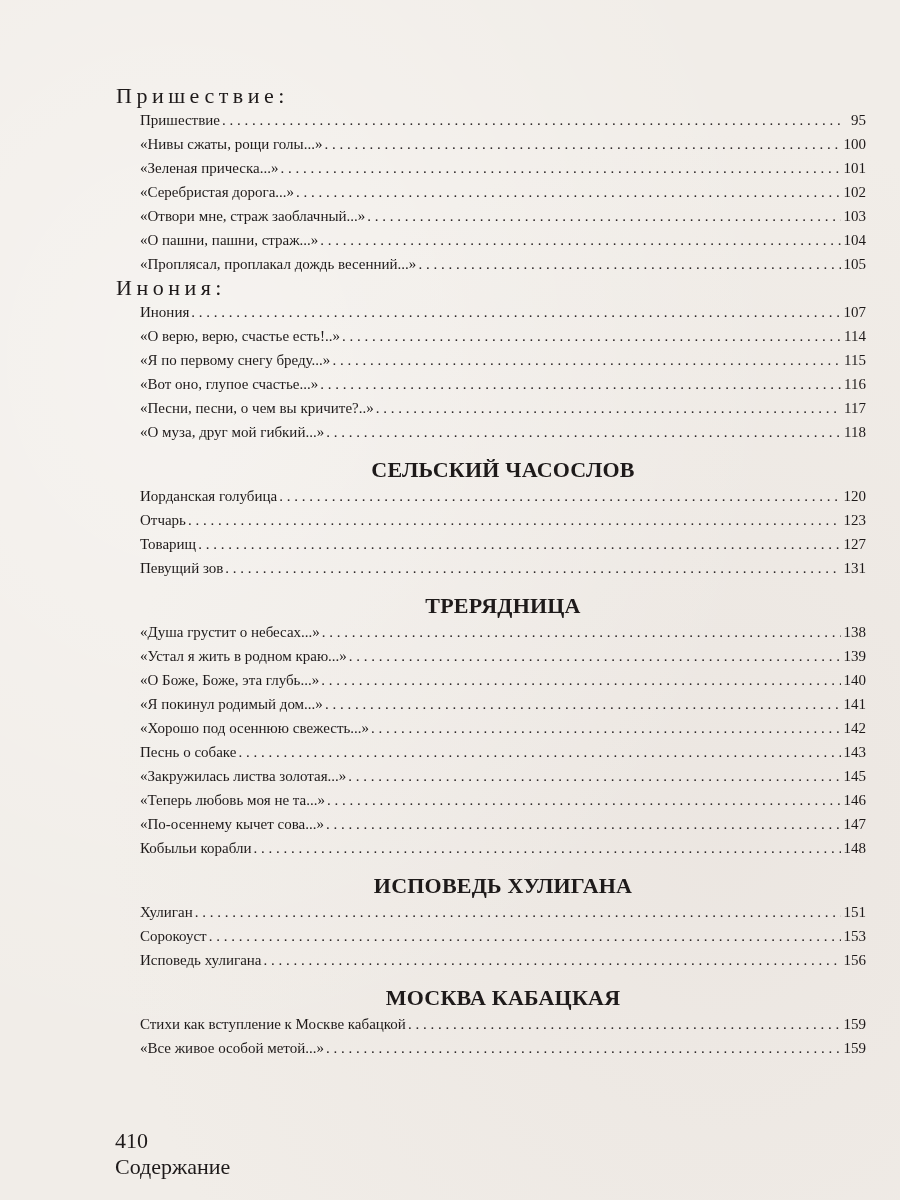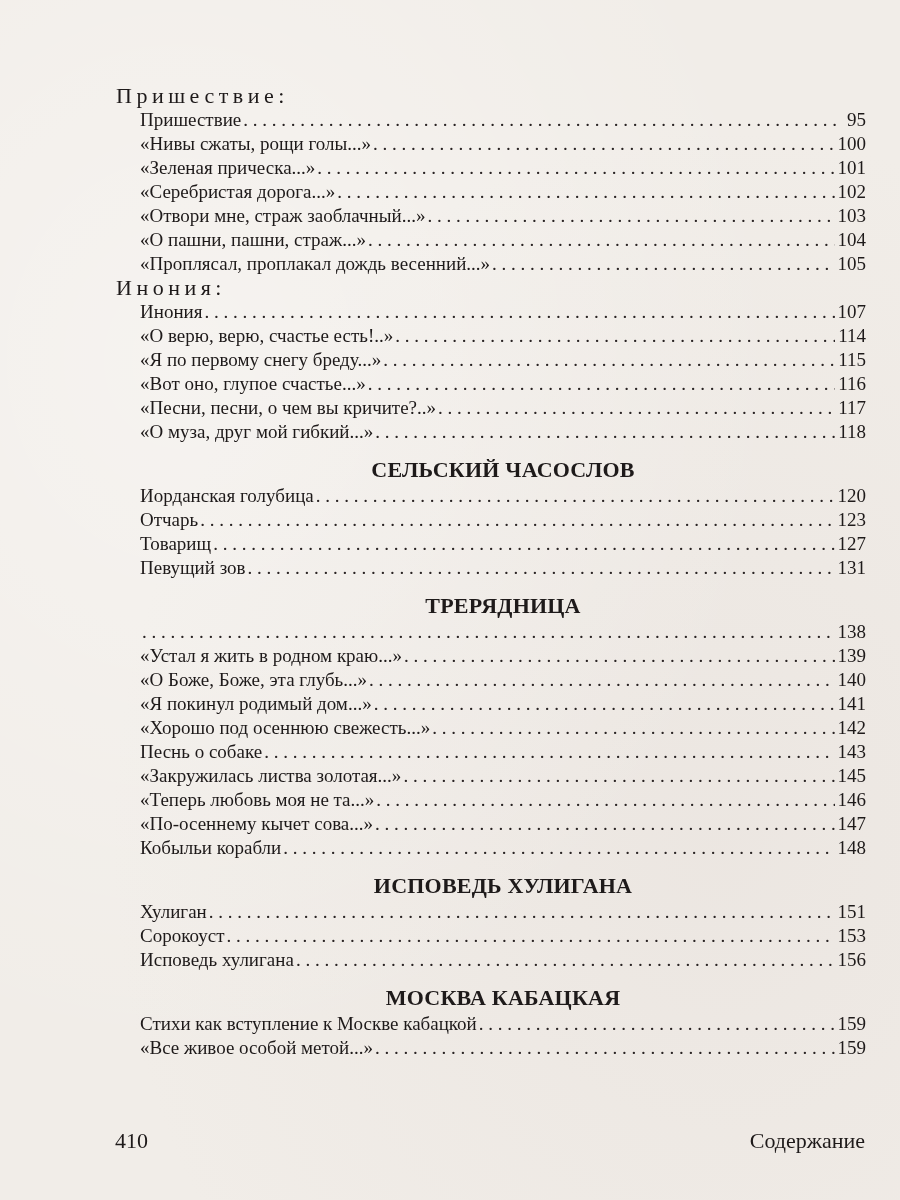--- a/index.html
+++ b/index.html
@@ -46,21 +46,21 @@
       margin-top: 14px;
       margin-bottom: 2px;
       height: 24px;
       letter-spacing: 0.2px;
       font-weight: bold;
     }
     .entry {
       display: flex;
       align-items: baseline;
       padding-left: 24px;
-      font-size: 19px;
+      font-size: 15px;
       line-height: 24px;
       height: 24px;
       white-space: nowrap;
     }
     .entry .title {
       flex: 0 0 auto;
     }
     .entry .leader {
       flex: 1 1 auto;
       overflow: hidden;
@@ -79,20 +79,21 @@
     }
     .footer {
       position: absolute;
       top: 1116px;
       left: 115px;
       width: 750px;
       display: flex;
       justify-content: space-between;
       align-items: baseline;
       font-size: 22px;
+      flex-direction: column;
     }
     .footer .running-head {
     }
   </style>
 </head>
 <body>
 
 <div class="page">
   <div class="toc" id="toc">
       <div class="group-title">Пришествие:</div>
@@ -178,20 +179,21 @@
         <span class="leader"></span>
         <span class="pagenum">127</span>
       </div>
       <div class="entry">
         <span class="title">Певущий зов</span>
         <span class="leader"></span>
         <span class="pagenum">131</span>
       </div>
       <div class="section-title">ТРЕРЯДНИЦА</div>
       <div class="entry">
+        <span class="title">«Душа грустит о небесах...»</span>
         <span class="leader"></span>
         <span class="pagenum">138</span>
       </div>
       <div class="entry">
         <span class="title">«Устал я жить в родном краю...»</span>
         <span class="leader"></span>
         <span class="pagenum">139</span>
       </div>
       <div class="entry">
         <span class="title">«О Боже, Боже, эта глубь...»</span>

